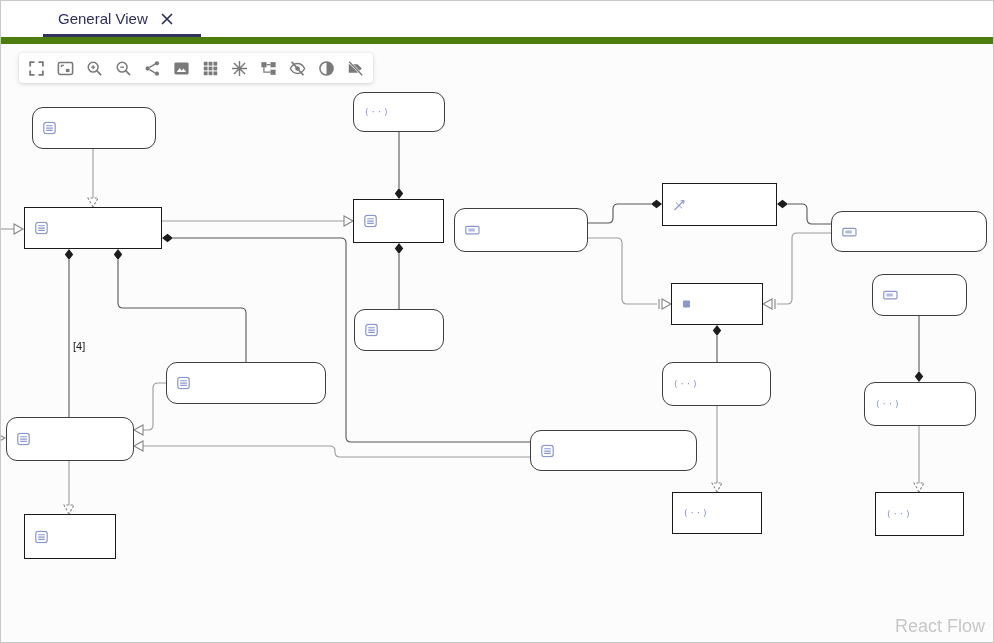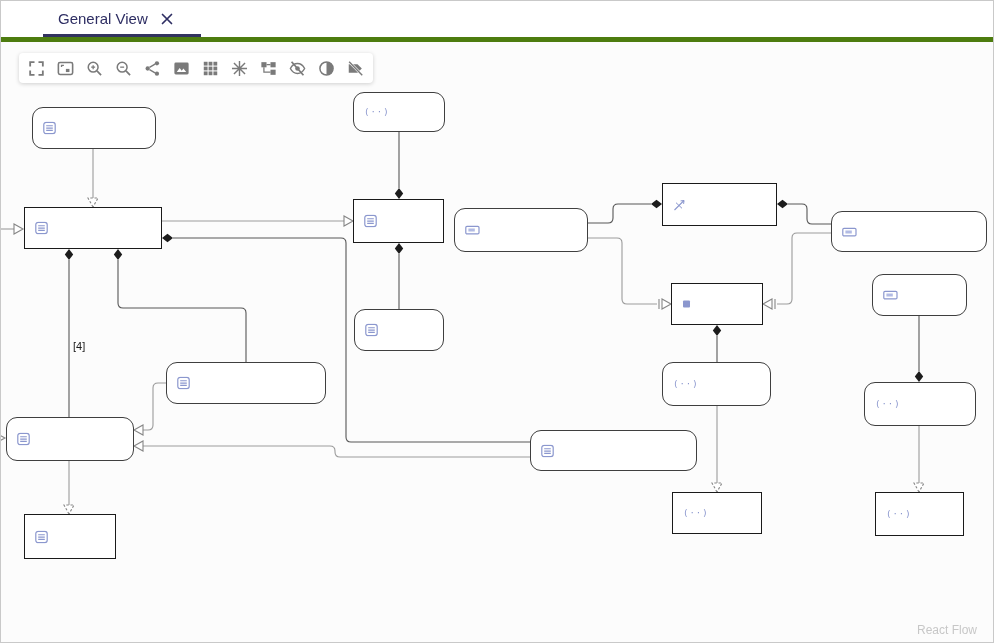--- a/index.html
+++ b/index.html
@@ -1,20 +1,20 @@
 <!DOCTYPE html>
 <html><head>
 <meta charset="utf-8">
 <style>
   html,body{margin:0;padding:0;background:#eee;}
   .app{position:relative;width:994px;height:643px;background:#fcfcfc;border:1px solid #c9c9c9;
        box-sizing:border-box;overflow:hidden;font-family:"Liberation Sans",sans-serif;}
   
   .tabbar{position:absolute;top:0;left:0;right:0;height:36px;background:#ffffff;
-          border-bottom:5px solid #4d7c0f;z-index:6;padding-left:29px;}
+          border-bottom:7px solid #4d7c0f;z-index:6;padding-left:29px;}
   .tab{position:absolute;left:42px;top:0;height:35px;display:flex;align-items:center;
        gap:12px;padding:0 15px;cursor:pointer;}
   .tab-label{color:#2e2e63;font-size:15px;white-space:nowrap;}
   .tab-close{display:flex;align-items:center;cursor:pointer;}
   .tab-underline{position:absolute;left:42px;top:33px;width:158px;height:3px;background:#32325f;}
   
   .toolbar{position:absolute;left:18px;top:52px;height:30px;display:flex;align-items:center;
            background:#ffffff;border-radius:4px;box-shadow:0 1px 4px rgba(0,0,0,.18);
            padding:0 3px;z-index:5;}
   .tbtn{width:29px;height:30px;border:none;background:transparent;display:flex;
@@ -27,21 +27,21 @@
         display:flex;align-items:center;cursor:pointer;}
   .node.usage{border:1px solid #3f3f3f;border-radius:11px;}
   .node.def{border:1.5px solid #1a1a1a;border-radius:0;}
   .nicon{position:absolute;left:10px;top:50%;transform:translateY(-50%);line-height:0;}
   .icon-item-txt{font-size:9px;color:#8b97ce;letter-spacing:1px;line-height:1;font-family:"DejaVu Sans Mono",monospace;}
   .ntext{width:100%;text-align:center;padding-left:14px;line-height:1.3;white-space:nowrap;}
   .stereo{display:block;font-size:11px;color:#0d0d0d;}
   .nname{display:block;font-size:11.5px;color:#0d0d0d;}
   .edge-label{position:absolute;font-size:11px;color:#1a1a1a;background:#fcfcfc;
               padding:0 1px;z-index:3;}
-  .attribution{position:absolute;right:16px;bottom:5px;font-size:12px;color:#c7c7c7;z-index:4;}
+  .attribution{position:absolute;right:8px;bottom:5px;font-size:18px;color:#c7c7c7;z-index:4;}
 </style>
 </head>
 <body>
 
 <div class="app">
 
   <div class="canvas" id="canvas">
       <svg class="edges" width="994" height="643">
         <g>
           <path d="M92 148L92 201" fill="none" stroke="#9b9b9b" stroke-width="1.1"></path>

